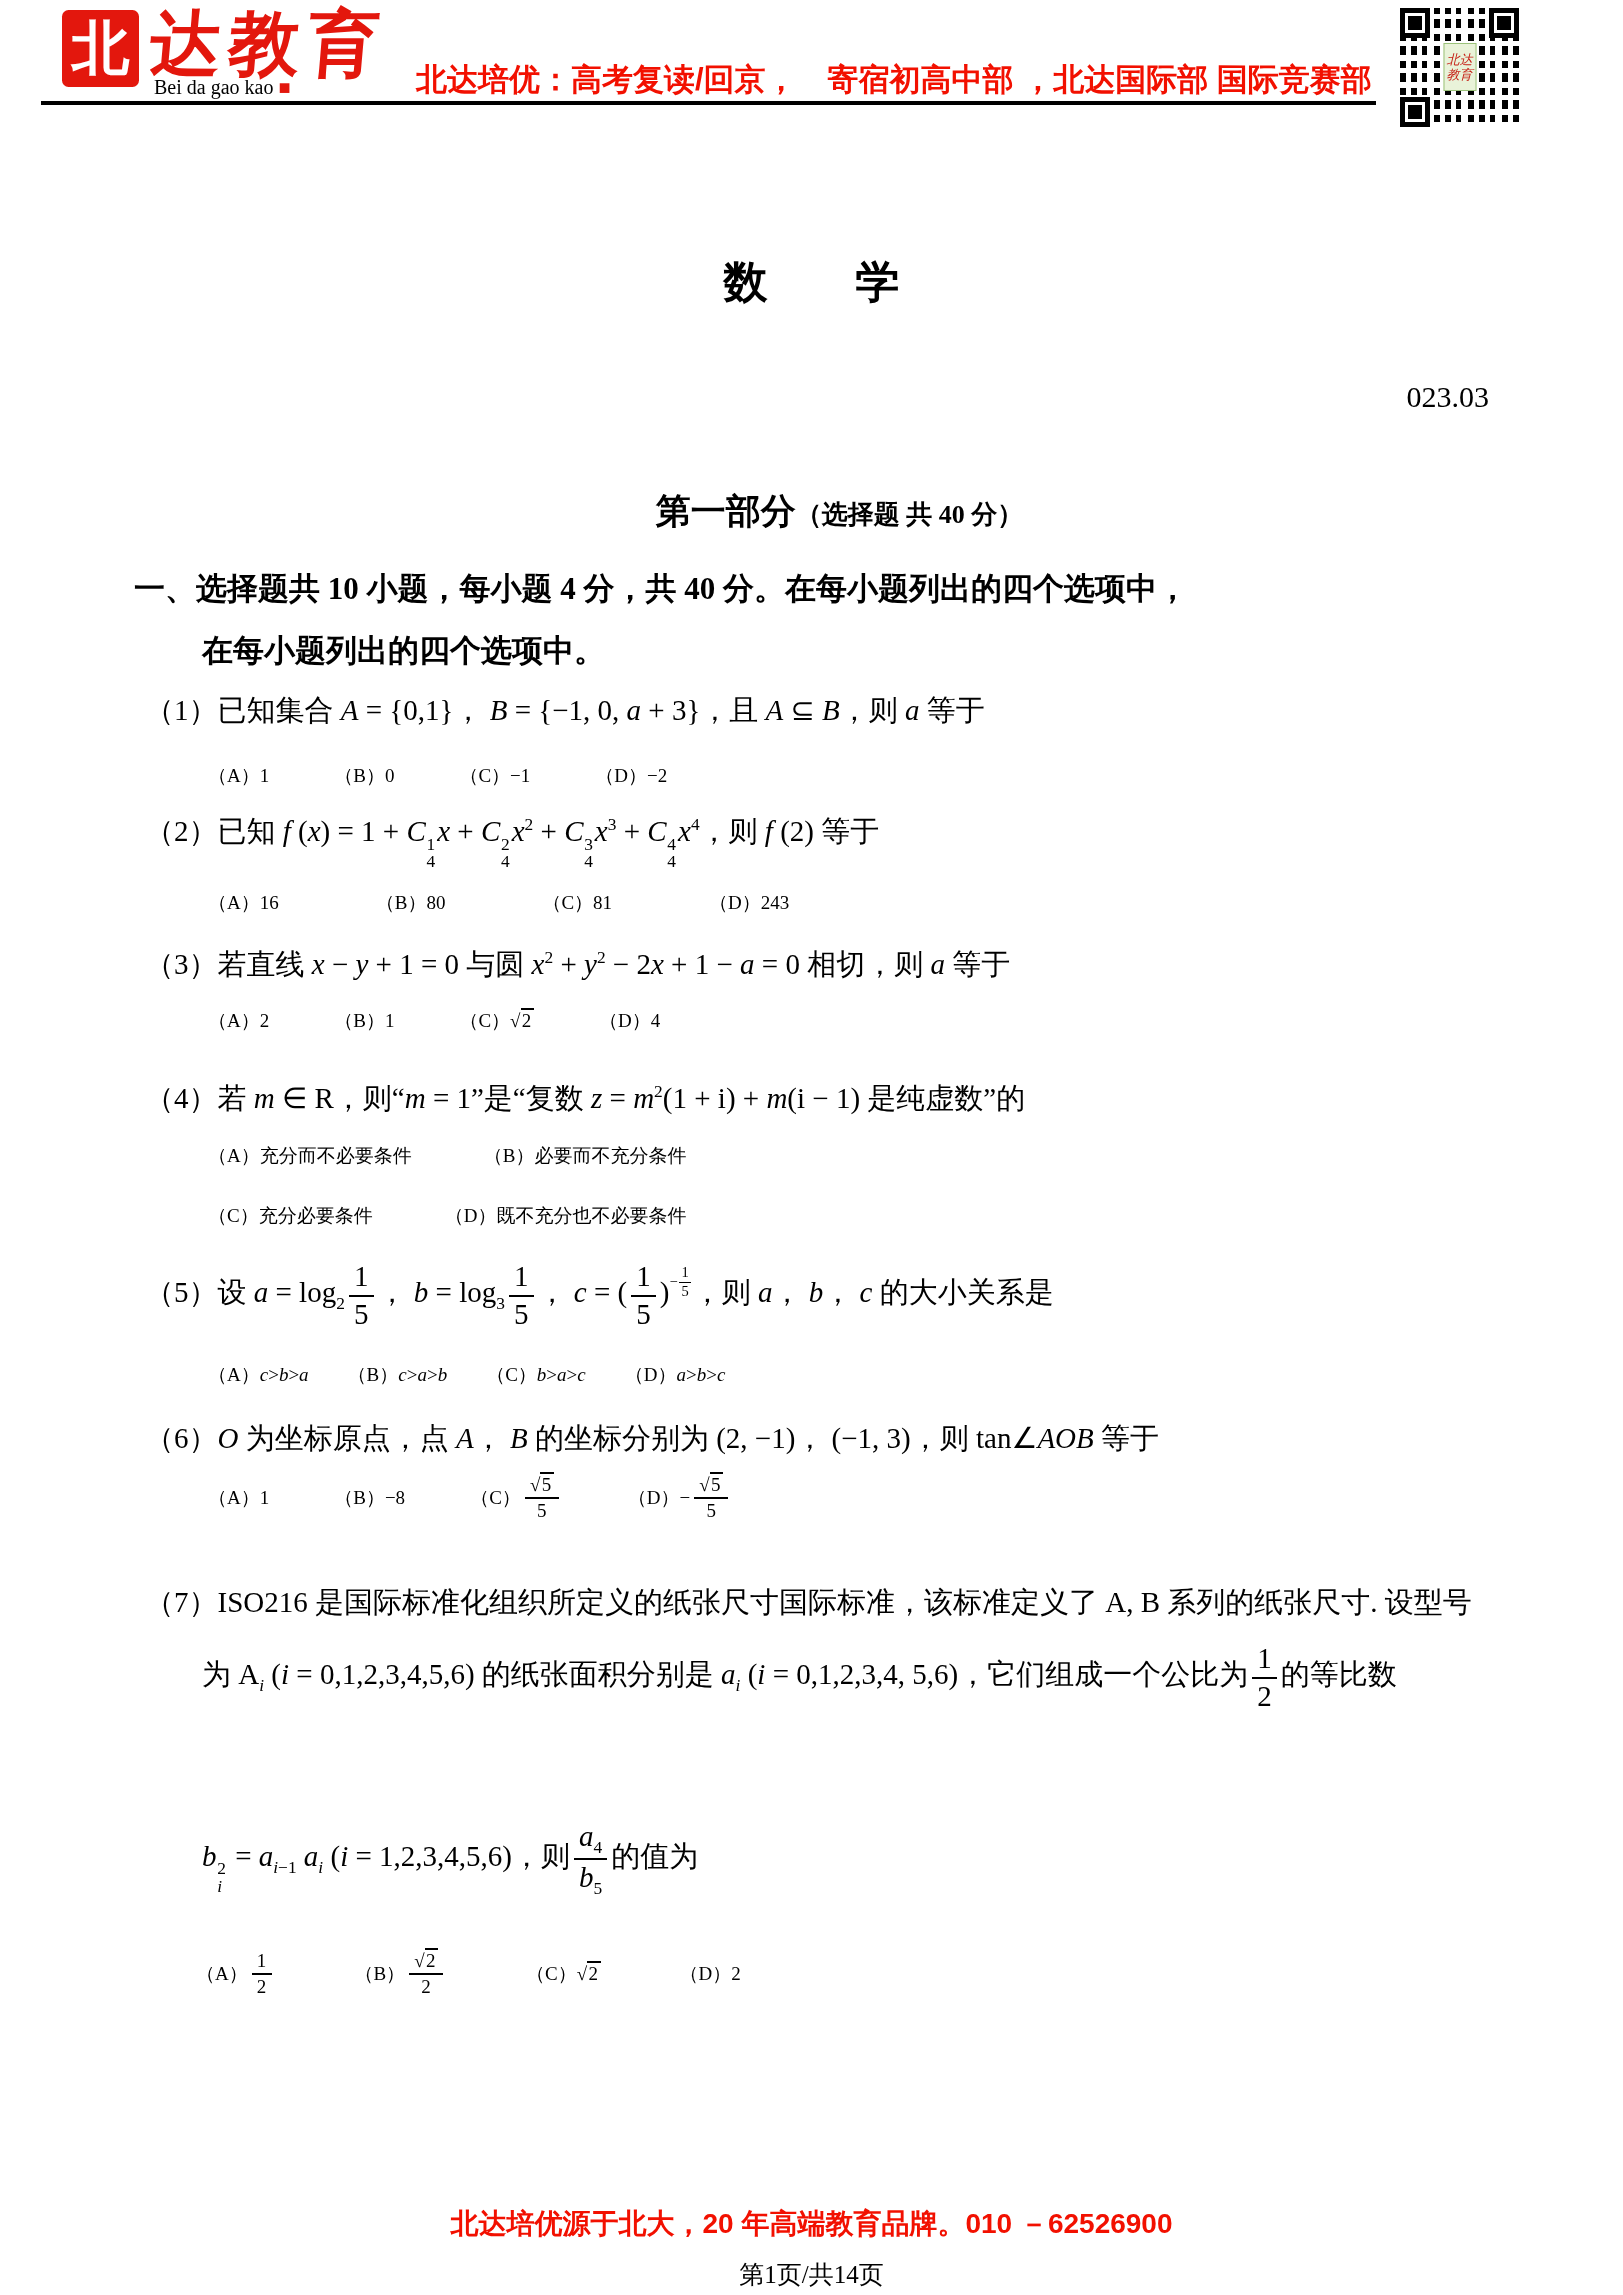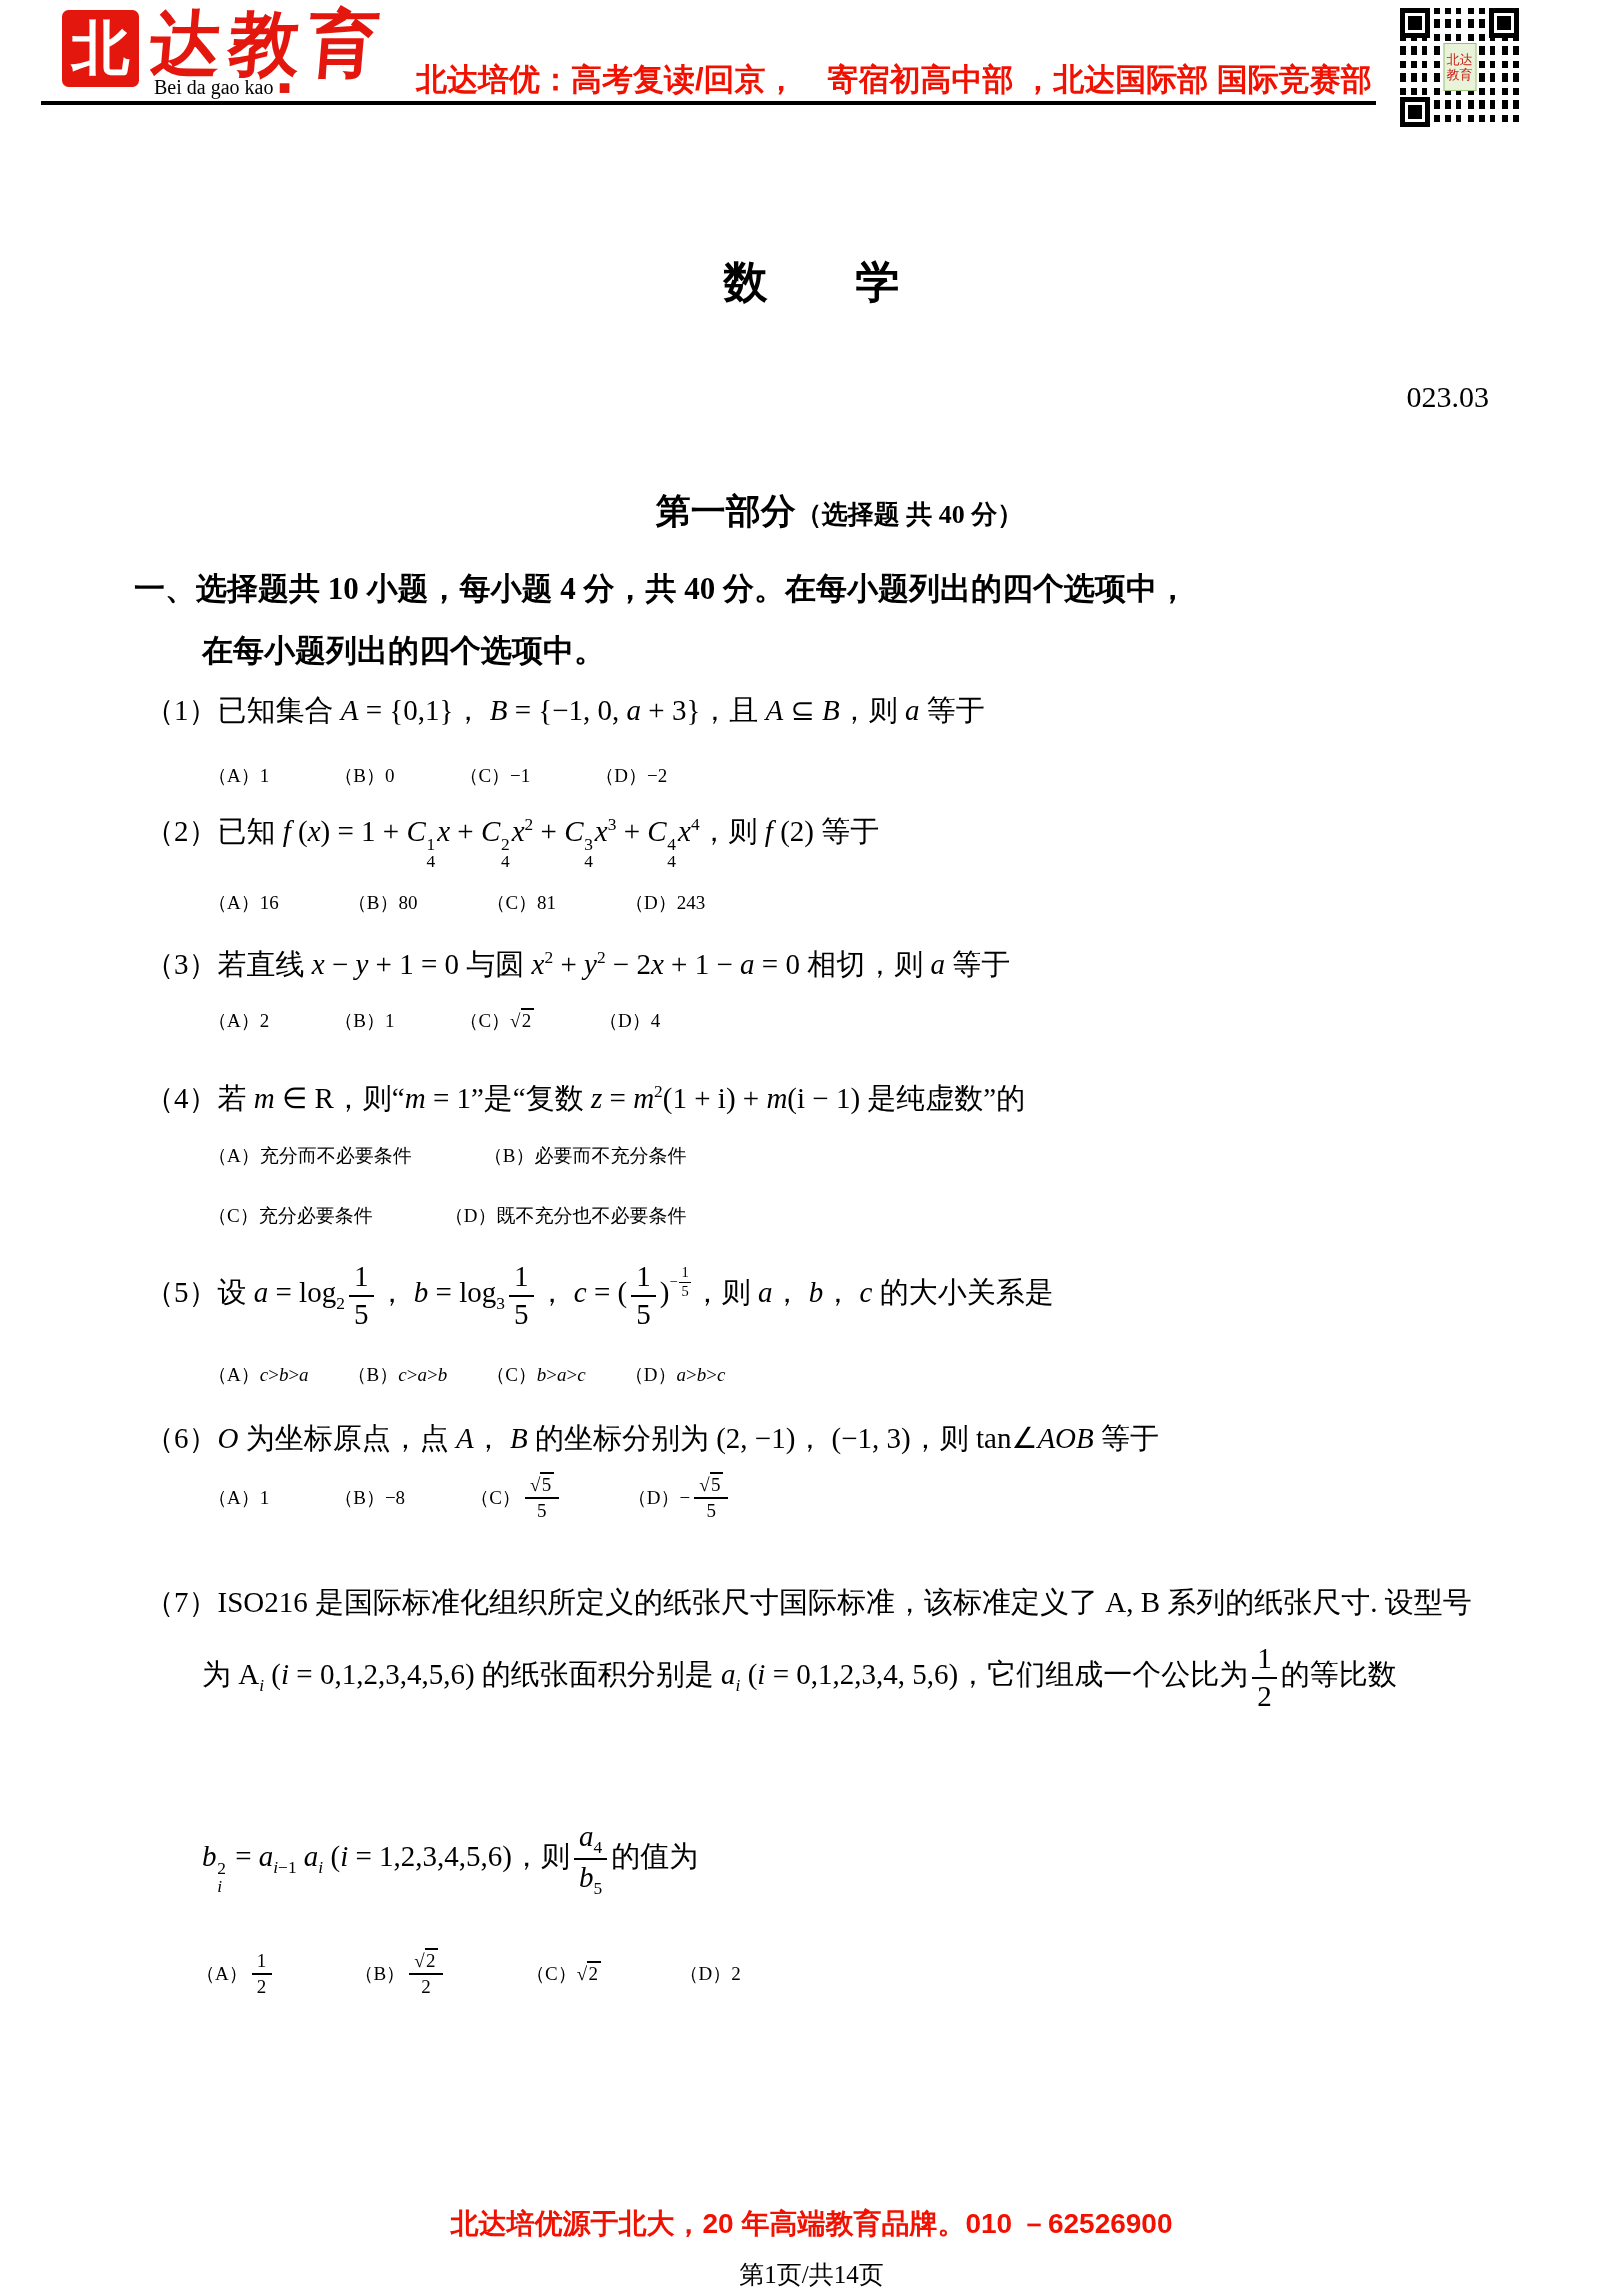--- a/index.html
+++ b/index.html
@@ -25,37 +25,37 @@
   #qr{left:1400px;top:7.9px;width:119px;height:119px;background-color:#fff;
       background-image:
         repeating-linear-gradient(0deg,#fff 0 5.2px,transparent 5.2px 12.4px,#fff 12.4px 17.7px,transparent 17.7px 27px),
         repeating-linear-gradient(90deg,#000 0 5.9px,#fff 5.9px 11px,#000 11px 17px,#fff 17px 22px,#000 22px 27px,#fff 27px 34px);}
   .finder{position:absolute;width:30px;height:30px;border:5.9px solid #000;background:#fff;box-sizing:border-box;}
   .finder::after{content:"";position:absolute;inset:3.3px;background:#000;}
   .f-tl{left:0;top:0;} .f-tr{right:0;top:0;} .f-bl{left:0;bottom:0;}
   .qr-label{position:absolute;left:50%;top:50%;transform:translate(-50%,-50%);width:31px;height:46px;
             background:#e9f3d9;border:1.3px solid #9bc27a;color:#c62016;font-size:13px;line-height:1.2;
             display:flex;align-items:center;justify-content:center;text-align:center;
-            font-family:"Liberation Serif",serif;}
+            font-family:"Liberation Serif",serif;font-style:italic;}
 
   
   #title{top:137px;font-size:41px;font-weight:bold;}
   #subject{top:253px;font-size:44px;font-weight:bold;}
   #date{right:134px;top:380px;font-size:30px;}
   #section{top:488px;padding-left:28px;}
   .sec-big{font-size:35px;font-weight:bold;}
   .sec-small{font-size:26px;font-weight:bold;}
   #ins1{left:134px;top:568px;font-size:31px;font-weight:bold;white-space:nowrap;}
   #ins2{left:202px;top:630px;font-size:31px;font-weight:bold;white-space:nowrap;}
 
   
   .stem{font-size:29px;line-height:1.25;white-space:nowrap;}
   .opts{display:flex;align-items:center;font-size:19px;white-space:nowrap;}
   .opts>span{display:inline-flex;align-items:center;}
-  .g100{column-gap:65px;} .g105{column-gap:69px;} .g110{column-gap:72px;}
+  .g100{column-gap:65px;} .g105{column-gap:97px;} .g110{column-gap:72px;}
   .g60{column-gap:39px;} .g120{column-gap:79px;}
 
   #q1s{left:145px;top:692px;} #q1o{left:208px;top:763px;}
   #q2s{left:145px;top:813px;} #q2o{left:208px;top:890px;}
   #q3s{left:145px;top:946px;} #q3o{left:208px;top:1008px;}
   #q4s{left:145px;top:1080px;} #q4o1{left:208px;top:1143px;} #q4o2{left:208px;top:1203px;}
   #q5s{left:145px;top:1260px;} #q5o{left:208px;top:1362px;}
   #q6s{left:145px;top:1420px;} #q6o{left:208px;top:1474px;}
   #q7s1{left:145px;top:1584px;} #q7s2{left:202px;top:1642px;}
   #q7s3{left:202px;top:1759px;letter-spacing:3.3px;} #q7s4{left:202px;top:1820px;}

